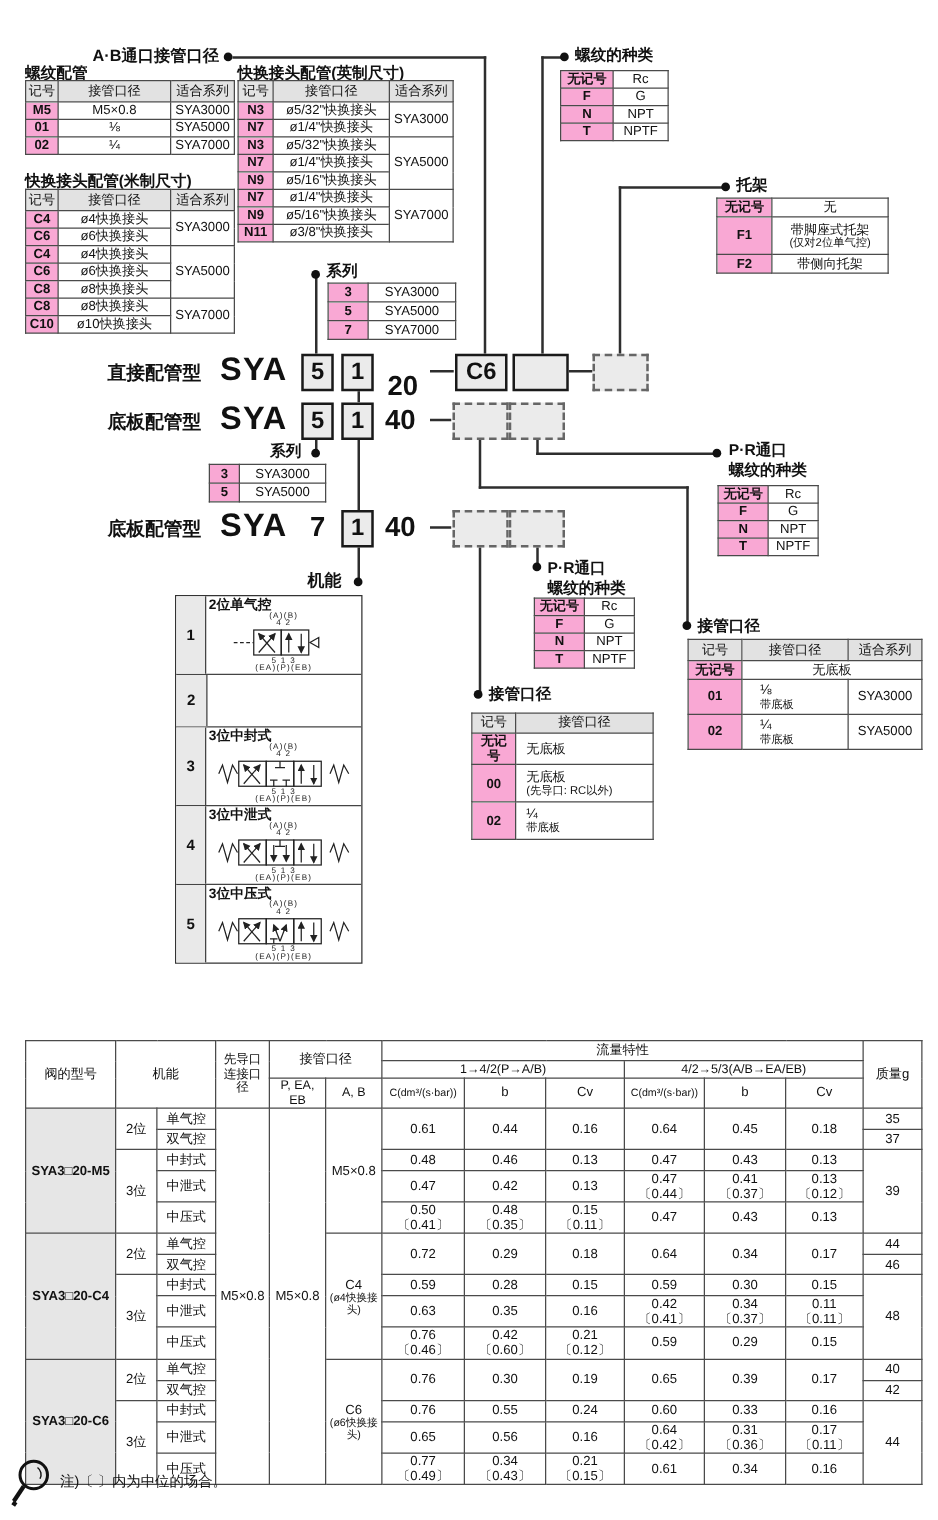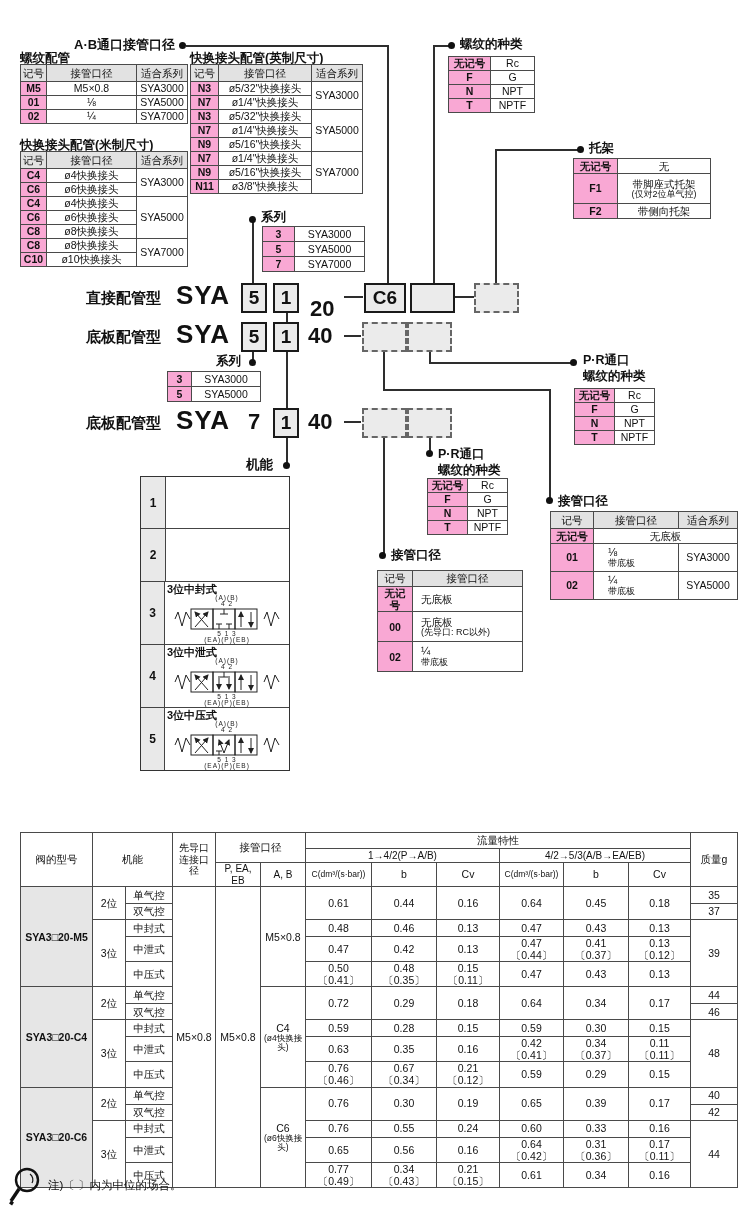--- a/index.html
+++ b/index.html
@@ -435,20 +435,37 @@
     <defs>
         <marker id="ah" markerWidth="7" markerHeight="7" refX="5" refY="3" orient="auto">
           <path d="M0,0L6,3L0,6z" fill="#222"></path>
         </marker>
       </defs>
   </svg>
 
   <div id="fn-table">
     <div class="fn-row">
       <div class="fn-num">1</div>
+      <div class="fn-body">
+        <div class="fn-label">2位单气控</div>
+        <div class="dgl">(A)(B)</div>
+        <div class="dgl">4 2</div>
+        <svg width="120" height="24" viewBox="0 0 120 24" stroke="#222" fill="none" stroke-width="1">
+          <line x1="20" y1="12" x2="36" y2="12" stroke-dasharray="3,2"></line>
+          <rect x="36" y="2" width="22" height="20"></rect>
+            <rect x="58" y="2" width="22" height="20"></rect>
+          <line x1="40" y1="20" x2="53" y2="5" marker-end="url(#ah)"></line>
+            <line x1="53" y1="20" x2="40" y2="5" marker-end="url(#ah)"></line>
+          <line x1="64" y1="20" x2="64" y2="5" marker-end="url(#ah)"></line>
+            <line x1="74" y1="5" x2="74" y2="20" marker-end="url(#ah)"></line>
+          <path d="M88,8 L81,12 L88,16 z"></path>
+        </svg>
+        <div class="dgl">5 1 3</div>
+        <div class="dgl">(EA)(P)(EB)</div>
+      </div>
     </div>
     <div class="fn-row">
       <div class="fn-num">2</div>
     </div>
     <div class="fn-row">
       <div class="fn-num">3</div>
       <div class="fn-body">
         <div class="fn-label">3位中封式</div>
         <div class="dgl">(A)(B)</div>
         <div class="dgl">4 2</div>
@@ -648,21 +665,21 @@
       <td>0.63</td>
       <td>0.35</td>
       <td>0.16</td>
       <td>0.42〔0.41〕</td>
       <td>0.34〔0.37〕</td>
       <td>0.11〔0.11〕</td>
     </tr>
     <tr style="height:22px">
       <td>中压式</td>
       <td>0.76〔0.46〕</td>
-      <td>0.67〔0.34〕</td>
+      <td>0.42〔0.60〕</td>
       <td>0.21〔0.12〕</td>
       <td>0.59</td>
       <td>0.29</td>
       <td>0.15</td>
     </tr>
 
     <tr style="height:17px">
       <td rowspan="5" class="model">SYA3□20-C6</td>
       <td rowspan="2">2位</td>
       <td>单气控</td>

